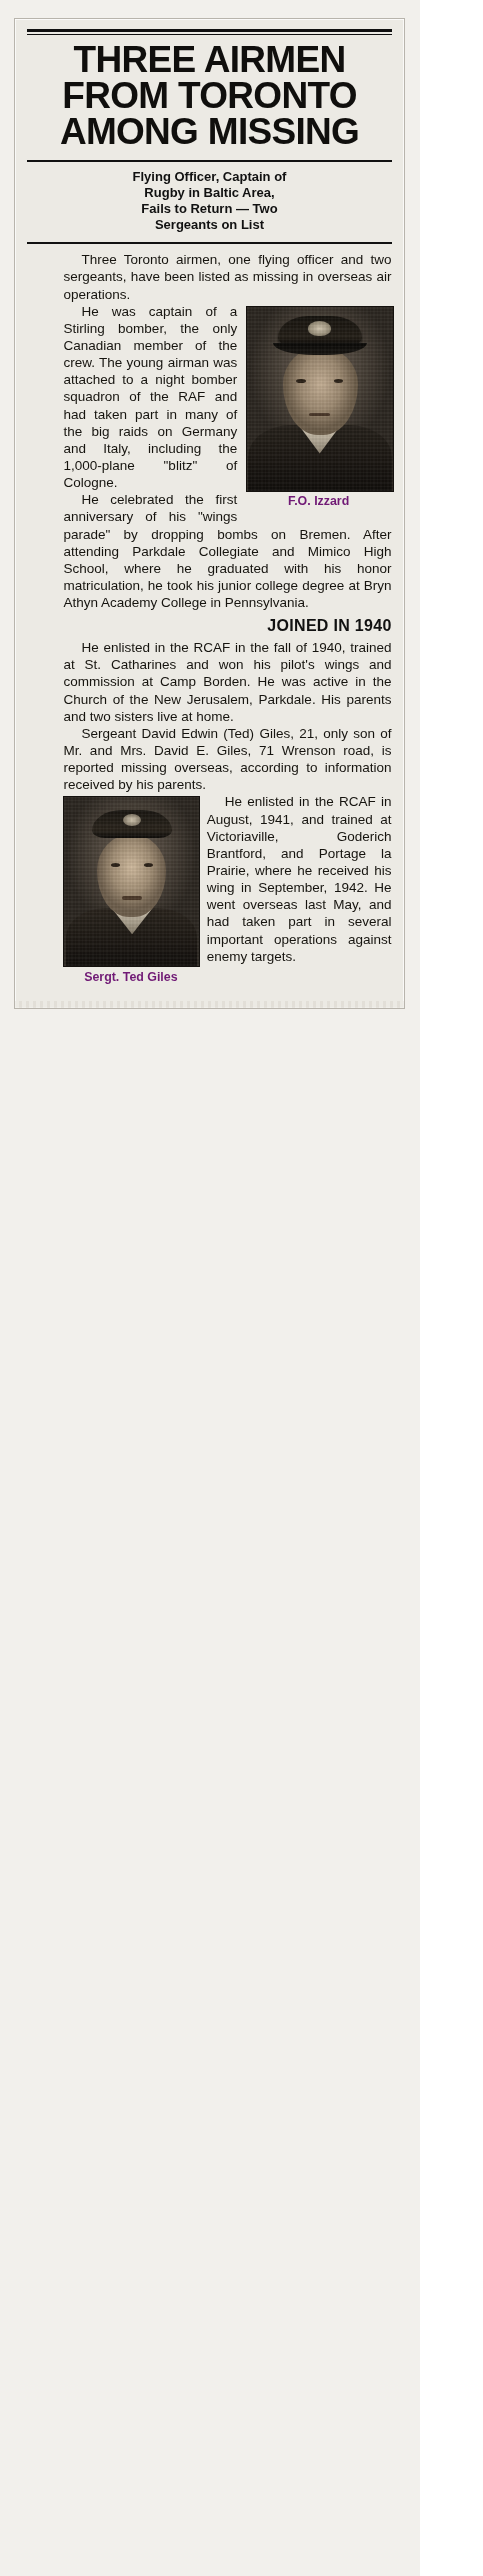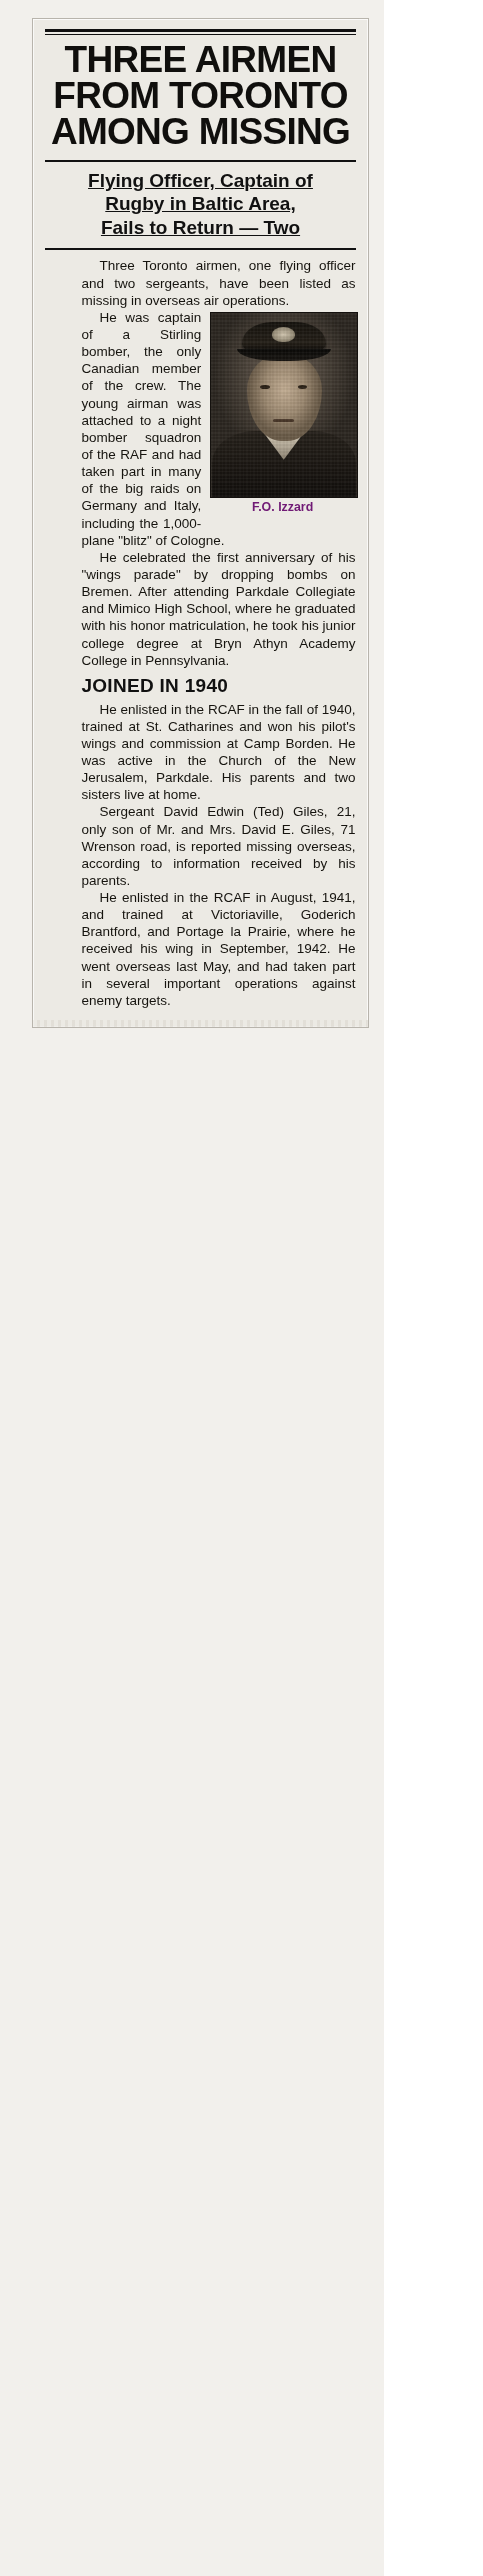--- a/index.html
+++ b/index.html
@@ -5,26 +5,26 @@
   html, body {
     margin: 0;
     padding: 0;
     background: #ffffff;
   }
   body {
     width: 484px;
     font-family: "Liberation Sans", sans-serif;
   }
   .page {
-    width: 384px;
+    width: 420px;
     min-height: 2576px;
     background: #f2f0ec;
     position: relative;
     box-sizing: border-box;
-    padding: 18px 15px 21px 32px;
+    padding: 18px 15px 21px 14px;
   }
   .clipping {
     background: #eceae4;
     border: 0.7px solid #b8b4ac;
     box-shadow: 0 0 0 0.7px #ffffff inset;
     padding: 9.7px 12.4px 18px 12.4px;
     position: relative;
   }
   
   .rule-thick {
@@ -47,48 +47,47 @@
     letter-spacing: -0.7px;
     text-align: center;
     color: #100f0d;
     margin: 4.1px 0 7px 0;
     text-transform: uppercase;
   }
   .headline div { white-space: nowrap; }
   .subhead {
     font-family: "Liberation Sans", sans-serif;
     font-weight: bold;
-    font-size: 19px;
+    font-size: 13px;
     line-height: 1.22;
     text-align: center;
     color: #111;
     margin: 7px 2.8px 8.3px 2.8px;
     letter-spacing: 0px;
-    text-decoration: underline;
   }
   .subhead div { }
   
   .body {
     font-family: "Liberation Sans", sans-serif;
     font-size: 13.5px;
     line-height: 1.27;
     color: #16140f;
     text-align: justify;
     text-justify: inter-word;
     margin-left: 36px;
   }
   .body p {
     margin: 0 0 0 0;
     text-indent: 18px;
   }
   .subsec {
     font-family: "Liberation Sans", sans-serif;
     font-weight: bold;
-    font-size: 19px;
-    text-align: left;
+    font-size: 16px;
+    text-align: right;
     letter-spacing: 0.3px;
     margin: 4.8px 0 2.8px 0;
     color: #111;
   }
   
   .photo-right {
     float: right;
     width: 146px;
     margin: 2.8px 0 2.8px 8.3px;
   }
@@ -262,20 +261,21 @@
       <div>FROM TORONTO</div>
       <div>AMONG MISSING</div>
     </div>
 
     <div class="rule-mid"></div>
 
     <div class="subhead">
       <div>Flying Officer, Captain of</div>
       <div>Rugby in Baltic Area,</div>
       <div>Fails to Return — Two</div>
+      <div>Sergeants on List</div>
     </div>
 
     <div class="rule-mid"></div>
 
     <div class="body clearfix">
 
       <p>Three Toronto airmen, one flying officer and two sergeants, have been listed as missing in overseas air operations.</p>
 
       <div class="photo-right">
         <div class="photo-frame izzard">
@@ -296,20 +296,35 @@
 
       <p>He was captain of a Stirling bomber, the only Canadian member of the crew. The young airman was attached to a night bomber squadron of the RAF and had taken part in many of the big raids on Germany and Italy, including the 1,000-plane "blitz" of Cologne.</p>
       <p>He celebrated the first anniversary of his "wings parade" by dropping bombs on Bremen. After attending Parkdale Collegiate and Mimico High School, where he graduated with his honor matriculation, he took his junior college degree at Bryn Athyn Academy College in Pennsylvania.</p>
 
       <div class="subsec">JOINED IN 1940</div>
 
       <p>He enlisted in the RCAF in the fall of 1940, trained at St. Catharines and won his pilot's wings and commission at Camp Borden. He was active in the Church of the New Jerusalem, Parkdale. His parents and two sisters live at home.</p>
 
       <p>Sergeant David Edwin (Ted) Giles, 21, only son of Mr. and Mrs. David E. Giles, 71 Wrenson road, is reported missing overseas, according to information received by his parents.</p>
 
+      <div class="photo-left">
+        <div class="photo-frame giles">
+          <div class="ph-bg"></div>
+          <div class="gil-body"></div>
+          <div class="gil-collar"></div>
+          <div class="gil-face"></div>
+          <div class="gil-eye l"></div>
+          <div class="gil-eye r"></div>
+          <div class="gil-mouth"></div>
+          <div class="gil-cap"></div>
+          <div class="gil-badge"></div>
+          <div class="ph-noise"></div>
+        </div>
+        <div class="caption">Sergt. Ted Giles</div>
+      </div>
 
       <p>He enlisted in the RCAF in August, 1941, and trained at Victoriaville, Goderich Brantford, and Portage la Prairie, where he received his wing in September, 1942. He went overseas last May, and had taken part in several important operations against enemy targets.</p>
 
     </div>
 
     <div class="edge-torn"></div>
   </div>
 </div>
 
 

